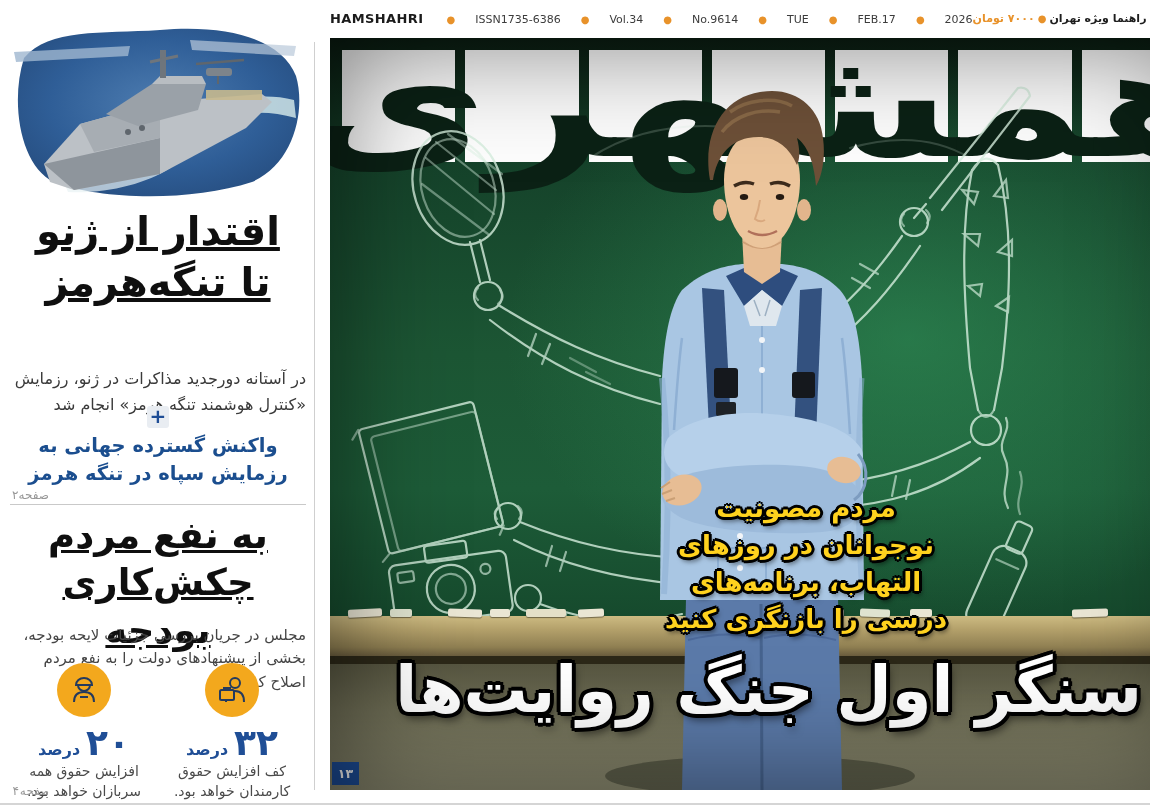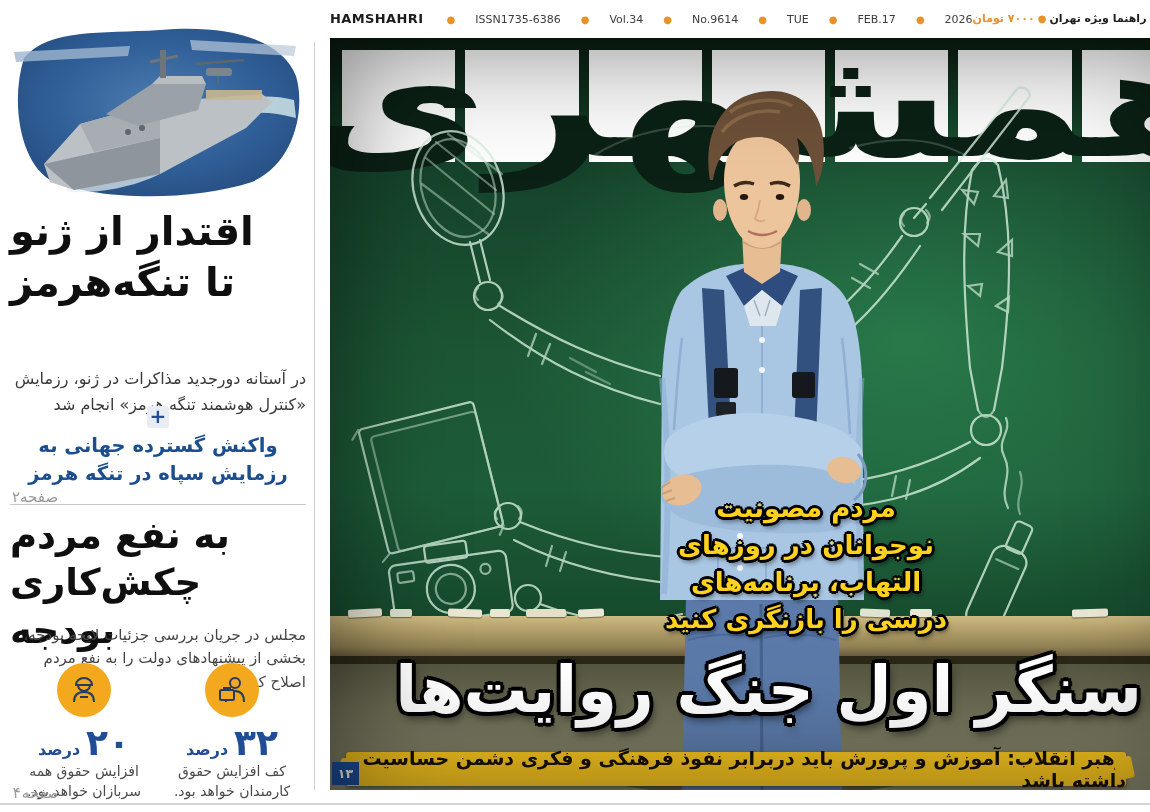--- a/index.html
+++ b/index.html
@@ -11,33 +11,33 @@
               display:flex;justify-content:space-between;align-items:center;}
   .hdr-en{display:flex;align-items:baseline;gap:19px;font-size:11px;color:#3c3c3c;white-space:nowrap;}
   .hdr-en .brand{font-weight:bold;font-size:13px;color:#1b1b1b;letter-spacing:.4px;margin-right:3px;}
   .dot{color:#e8922a;font-size:10px;margin:0 1px;}
   .hdr-fa{direction:rtl;display:flex;align-items:center;gap:2px;font-size:11px;font-weight:bold;color:#1d1d1d;white-space:nowrap;}
   .hdr-fa .price{color:#e8922a;}
 
   
   .left-col{position:absolute;left:10px;top:0;width:296px;height:812px;}
   .ship{position:absolute;top:6px;left:0;width:296px;height:196px;}
-  .art-h{position:absolute;width:100%;text-align:left;font-weight:bold;color:#0f0f0f;
-         direction:rtl;line-height:1.28;}
+  .art-h{position:absolute;width:100%;text-align:center;font-weight:bold;color:#0f0f0f;
+         direction:rtl;line-height:1.28;text-decoration:underline;}
   .art1-h{top:206px;font-size:40px;}
   .art2-h{top:512px;font-size:37px;}
   .art-s{position:absolute;width:100%;text-align:right;direction:rtl;color:#3a3a3a;margin-top:22px;}
   .art1-s{top:344px;font-size:16px;line-height:1.6;}
   .art2-s{top:602px;font-size:15px;line-height:1.55;color:#454545;}
   .plusrow{position:absolute;top:406px;width:100%;text-align:center;}
   .plus{display:inline-block;width:22px;height:22px;background:#e9edf2;color:#1f4e96;
         font-weight:bold;font-size:20px;line-height:21px;border-radius:3px;}
   .art1-r{position:absolute;top:432px;width:100%;text-align:center;font-size:19.5px;
           font-weight:bold;line-height:1.45;color:#1b4e8f;direction:rtl;}
-  .pref{position:absolute;font-size:15px;color:#979797;direction:rtl;}
+  .pref{position:absolute;font-size:12px;color:#979797;direction:rtl;}
   .p1{top:488px;left:2px;}
   .p2{top:784px;left:2px;font-family:Liberation Mono, monospace;}
   .rule{position:absolute;left:0;width:100%;height:1px;background:#c9c9c9;}
   .r1{top:504px;}
   .stats{position:absolute;top:663px;left:0;width:100%;height:120px;direction:rtl;display:flex;}
   .stat{width:50%;text-align:center;}
   .stat .circ{width:54px;height:54px;border-radius:50%;background:#f3a81d;
               margin:0 auto 8px;display:flex;align-items:center;justify-content:center;}
   .numrow{display:flex;align-items:baseline;justify-content:center;gap:6px;direction:rtl;}
   .stat .num{font-size:36px;font-weight:bold;color:#1f4e96;line-height:1;}
@@ -382,19 +382,18 @@
 
     <div class="kicker">
       <div>مردم مصونیت</div>
       <div>نوجوانان در روزهای</div>
       <div>التهاب، برنامه‌های</div>
       <div>درسی را بازنگری کنید</div>
     </div>
 
     <div class="bigline">سنگر اول جنگ روایت‌ها</div>
 
-    <div class="subbar">رهبر انقلاب: آموزش و پرورش باید دربرابر نفوذ فرهنگی و فکری دشمن حساسیت داشته باشد</div>
 
     <div class="badge13">۱۳</div>
   </div>
 
   <div class="footer-rule"></div>
 </div>
 
 </body></html>

